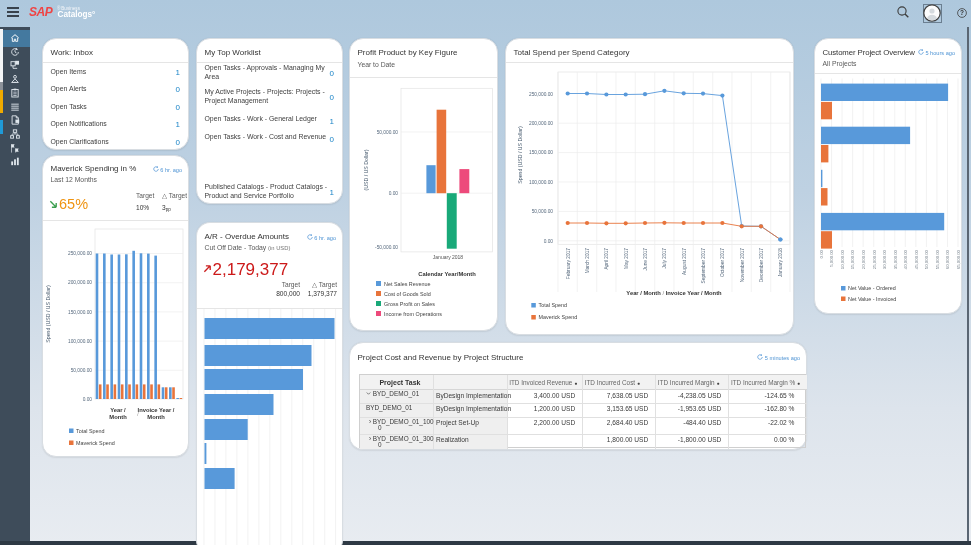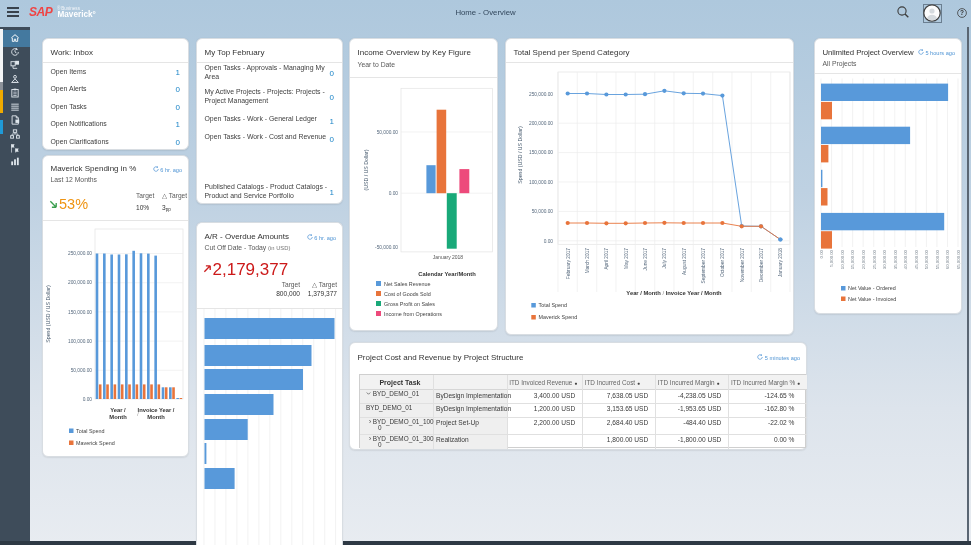--- a/index.html
+++ b/index.html
@@ -1,17 +1,17 @@
 <!DOCTYPE html>
 <html><head><meta charset="utf-8">
 <style>
 *{margin:0;padding:0;box-sizing:border-box}
 html,body{width:971px;height:545px;overflow:hidden}
 body{font-family:"Liberation Sans",sans-serif;background:linear-gradient(180deg,#aec8dd 0%,#bed1e2 35%,#dde4ec 75%,#e8ecf1 100%);position:relative}
-.card{position:absolute;background:#fff;border:0.5px solid #d8dde2;border-radius:6px;box-shadow:0 0.5px 1.5px rgba(0,0,0,0.08)}
+.card{position:absolute;background:#fff;border:0.5px solid #d8dde2;border-radius:14px;box-shadow:0 0.5px 1.5px rgba(0,0,0,0.08)}
 .ct{position:absolute;left:7.5px;top:9px;font-size:8px;color:#333;white-space:nowrap}
 .sub{position:absolute;left:7.5px;top:20.5px;font-size:6.8px;color:#595959;white-space:nowrap}
 .ts{position:absolute;right:6px;top:10px;font-size:5.6px;color:#4f94d4;white-space:nowrap}
 .sep{position:absolute;left:0;right:0;height:0.8px;background:#e5e5e5}
 .row{position:absolute;left:7.5px;right:8px;display:flex;justify-content:space-between}
 .rl{font-size:6.9px;color:#404040;line-height:8.7px}
 .rv{font-size:8px;color:#1b84c7;align-self:center}
 .topbar{position:absolute;left:0;top:0;width:971px;height:27px}
 .sidebar{position:absolute;left:0;top:27px;width:30px;height:514px;background:#3e4c5a}
 .sit{position:absolute;left:10px;width:10px;height:10px}
@@ -19,22 +19,21 @@
 
 </style></head><body>
 <div class="topbar">
     <div style="position:absolute;left:7px;top:7px;width:12px">
       <div style="height:2px;background:#39424c;margin-bottom:2px"></div>
       <div style="height:2px;background:#39424c;margin-bottom:2px"></div>
       <div style="height:2px;background:#39424c"></div>
     </div>
     <div style="position:absolute;left:29px;top:5px;font-weight:bold;font-style:italic;font-size:12px;color:#ef4444;letter-spacing:-0.5px">SAP</div>
     <div style="position:absolute;left:57px;top:5.5px;font-size:4.6px;color:#f2f5f8">® Business</div>
-    <div style="position:absolute;left:57.5px;top:10px;font-size:8.2px;font-weight:bold;color:#fff">Maverick°</div>
-    <div style="position:absolute;left:0;right:0;top:7.5px;text-align:center;font-size:7.8px;color:#32475c">Home - Overview</div>
+    <div style="position:absolute;left:57.5px;top:10px;font-size:8.2px;font-weight:bold;color:#fff">Catalogs°</div>
     <svg width="14" height="14" viewBox="0 0 14 14" style="position:absolute;left:896px;top:5px">
       <circle cx="6" cy="6" r="4.1" fill="none" stroke="#3c3c3c" stroke-width="1.1"></circle>
       <line x1="9" y1="9" x2="12.3" y2="12.3" stroke="#3c3c3c" stroke-width="1.4"></line>
     </svg>
     <div style="position:absolute;left:922.5px;top:4px;width:19px;height:18.5px;border:0.8px solid #6b7f91"></div>
     <svg width="18" height="18" viewBox="0 0 18 18" style="position:absolute;left:923px;top:4.3px">
       <circle cx="9" cy="9" r="8.2" fill="#fcfcfc" stroke="#3f3f3f" stroke-width="1.2"></circle>
       <circle cx="9" cy="7" r="2.6" fill="#d5dade"></circle>
       <path d="M4 14.5a5.2 5.2 0 0 1 10 0 8.2 8.2 0 0 1-10 0z" fill="#d5dade"></path>
     </svg>
@@ -196,29 +195,29 @@
     </svg>
     <div class="ct" style="top:8px">Maverick Spending in %</div>
     <div class="ts" style="top:9.5px"><svg width="6" height="6" viewBox="0 0 12 12" style="vertical-align:-0.5px;margin-right:1.5px">
         <path d="M10.5 6a4.5 4.5 0 1 1-1.4-3.2" fill="none" stroke="#5a9bd8" stroke-width="1.6"></path>
         <path d="M9.5 0 L9.9 3.6 L6.4 2.8 Z" fill="#5a9bd8"></path>
       </svg>6 hr. ago</div>
     <div class="sub" style="top:20px">Last 12 Months</div>
     <svg width="9" height="9" viewBox="0 0 10 10" style="position:absolute;left:5.5px;top:44px">
       <path d="M1.5 1.5 L8 8 M8 8 V3.2 M8 8 H3.2" stroke="#3b9e4f" stroke-width="1.5" fill="none"></path>
     </svg>
-    <div style="position:absolute;left:16px;top:39.5px;font-size:14.5px;color:#ef9412">53%</div>
+    <div style="position:absolute;left:16px;top:39.5px;font-size:14.5px;color:#ef9412">65%</div>
     <div style="position:absolute;left:93px;top:36px;font-size:6.6px;color:#595959">Target</div>
     <div style="position:absolute;left:93px;top:48px;font-size:6.6px;color:#333">10%</div>
     <div style="position:absolute;left:119px;top:36px;font-size:6.6px;color:#595959">△ Target</div>
     <div style="position:absolute;left:119px;top:48px;font-size:6.6px;color:#333">3<span style="font-size:4.5px;vertical-align:-1px">pp</span></div>
     <div class="sep" style="top:64px"></div>
   </div>
 <div class="card" style="left:196px;top:38px;width:147px;height:166px">
-    <div class="ct">My Top February</div>
+    <div class="ct">My Top Worklist</div>
     <div class="sep" style="top:22.5px"></div>
     <div class="row" style="top:25px;height:18px">
       <span class="rl" style="width:127.5px">Open Tasks - Approvals - Managing My Area</span>
       <span class="rv">0</span>
     </div>
     <div class="row" style="top:49px;height:18px">
       <span class="rl" style="width:127.5px">My Active Projects - Projects: Projects - Project Management</span>
       <span class="rv">0</span>
     </div>
     <div class="row" style="top:76px;height:13px">
@@ -291,21 +290,21 @@
       <text x="97" y="236.5" font-size="5.8" font-weight="bold" fill="#333" text-anchor="middle">Calendar Year/Month</text>
       <rect x="26" y="242" width="5" height="5" fill="#5899DA"></rect>
       <text x="34" y="246.5" font-size="5.4" fill="#444">Net Sales Revenue</text>
       <rect x="26" y="252" width="5" height="5" fill="#E8743B"></rect>
       <text x="34" y="256.5" font-size="5.4" fill="#444">Cost of Goods Sold</text>
       <rect x="26" y="262" width="5" height="5" fill="#19A979"></rect>
       <text x="34" y="266.5" font-size="5.4" fill="#444">Gross Profit on Sales</text>
       <rect x="26" y="272" width="5" height="5" fill="#ED4A7B"></rect>
       <text x="34" y="276.5" font-size="5.4" fill="#444">Income from Operations</text>
     </svg>
-    <div class="ct">Income Overview by Key Figure</div>
+    <div class="ct">Profit Product by Key Figure</div>
     <div class="sub" style="top:22px">Year to Date</div>
     <div class="sep" style="top:38px"></div>
   </div>
 <div class="card" style="left:505px;top:38px;width:289px;height:297px">
     <svg width="302" height="297" viewBox="0 0 302 297" style="position:absolute;left:0;top:0">
       <rect x="52" y="33" width="232" height="172.3" fill="#fff" stroke="#e3e3e3" stroke-width="0.7"></rect>
       <line x1="52.0" y1="33" x2="52.0" y2="253" stroke="#ececec" stroke-width="0.7"></line>
       <line x1="71.3" y1="33" x2="71.3" y2="253" stroke="#ececec" stroke-width="0.7"></line>
       <line x1="90.7" y1="33" x2="90.7" y2="253" stroke="#ececec" stroke-width="0.7"></line>
       <line x1="110.0" y1="33" x2="110.0" y2="253" stroke="#ececec" stroke-width="0.7"></line>
@@ -414,21 +413,21 @@
       <text font-size="4.3" fill="#77828c" text-anchor="end" transform="translate(102.7,211) rotate(-90)">45,000.00</text>
       <text font-size="4.3" fill="#77828c" text-anchor="end" transform="translate(113.2,211) rotate(-90)">50,000.00</text>
       <text font-size="4.3" fill="#77828c" text-anchor="end" transform="translate(123.7,211) rotate(-90)">55,000.00</text>
       <text font-size="4.3" fill="#77828c" text-anchor="end" transform="translate(134.3,211) rotate(-90)">60,000.00</text>
       <text font-size="4.3" fill="#77828c" text-anchor="end" transform="translate(144.8,211) rotate(-90)">65,000.00</text>
       <rect x="26" y="247" width="4.5" height="4.5" fill="#5899DA"></rect>
       <text x="33" y="251.3" font-size="5.4" fill="#444">Net Value - Ordered</text>
       <rect x="26" y="257.5" width="4.5" height="4.5" fill="#E8743B"></rect>
       <text x="33" y="261.8" font-size="5.4" fill="#444">Net Value - Invoiced</text>
     </svg>
-    <div class="ct" style="font-size:7.8px;letter-spacing:-0.1px">Unlimited Project Overview</div>
+    <div class="ct" style="font-size:7.8px;letter-spacing:-0.1px">Customer Project Overview</div>
     <div class="ts" style="top:9.5px"><svg width="6" height="6" viewBox="0 0 12 12" style="vertical-align:-0.5px;margin-right:1.5px">
         <path d="M10.5 6a4.5 4.5 0 1 1-1.4-3.2" fill="none" stroke="#5a9bd8" stroke-width="1.6"></path>
         <path d="M9.5 0 L9.9 3.6 L6.4 2.8 Z" fill="#5a9bd8"></path>
       </svg>5 hours ago</div>
     <div class="sub">All Projects</div>
     <div class="sep" style="top:34px"></div>
   </div>
 <div class="card" style="left:349px;top:342px;width:458px;height:108px">
     <div class="ct" style="top:10px">Project Cost and Revenue by Project Structure</div>
     <div class="ts" style="top:11px"><svg width="6" height="6" viewBox="0 0 12 12" style="vertical-align:-0.5px;margin-right:1.5px">

